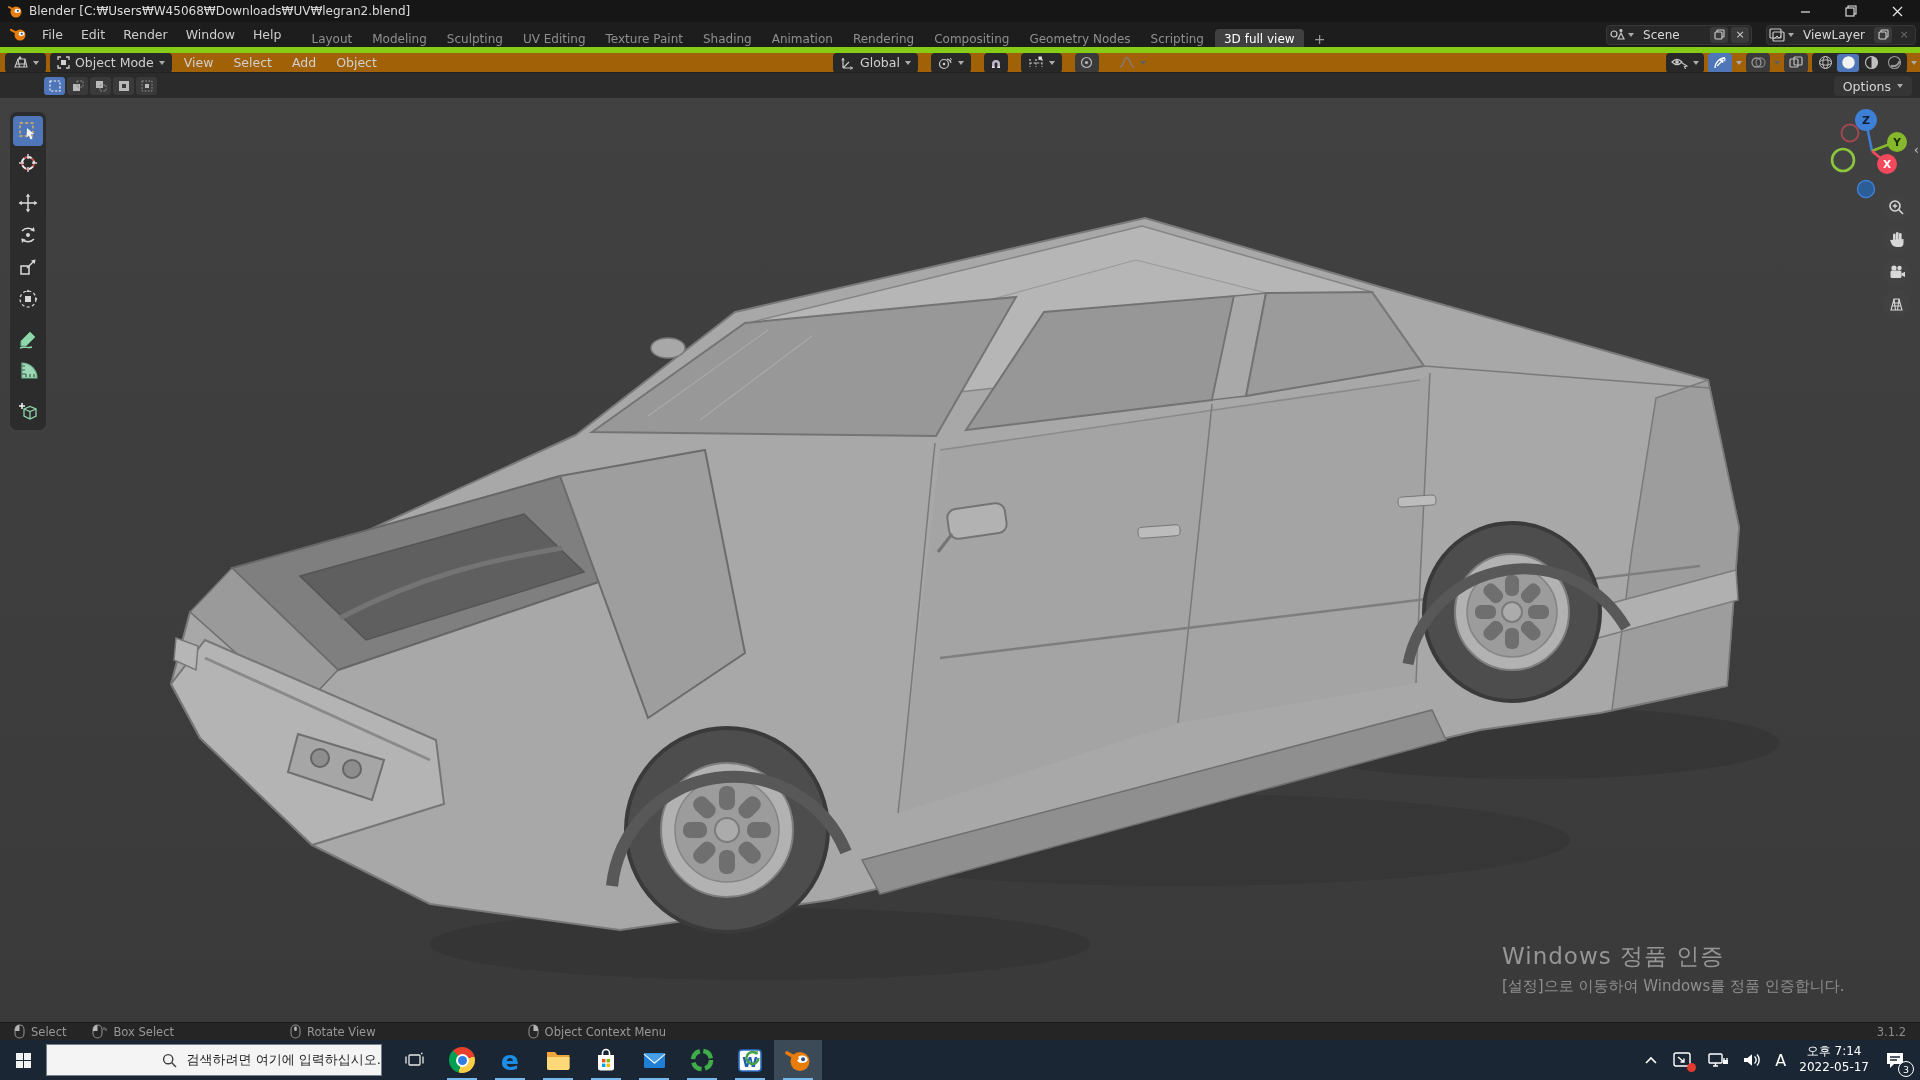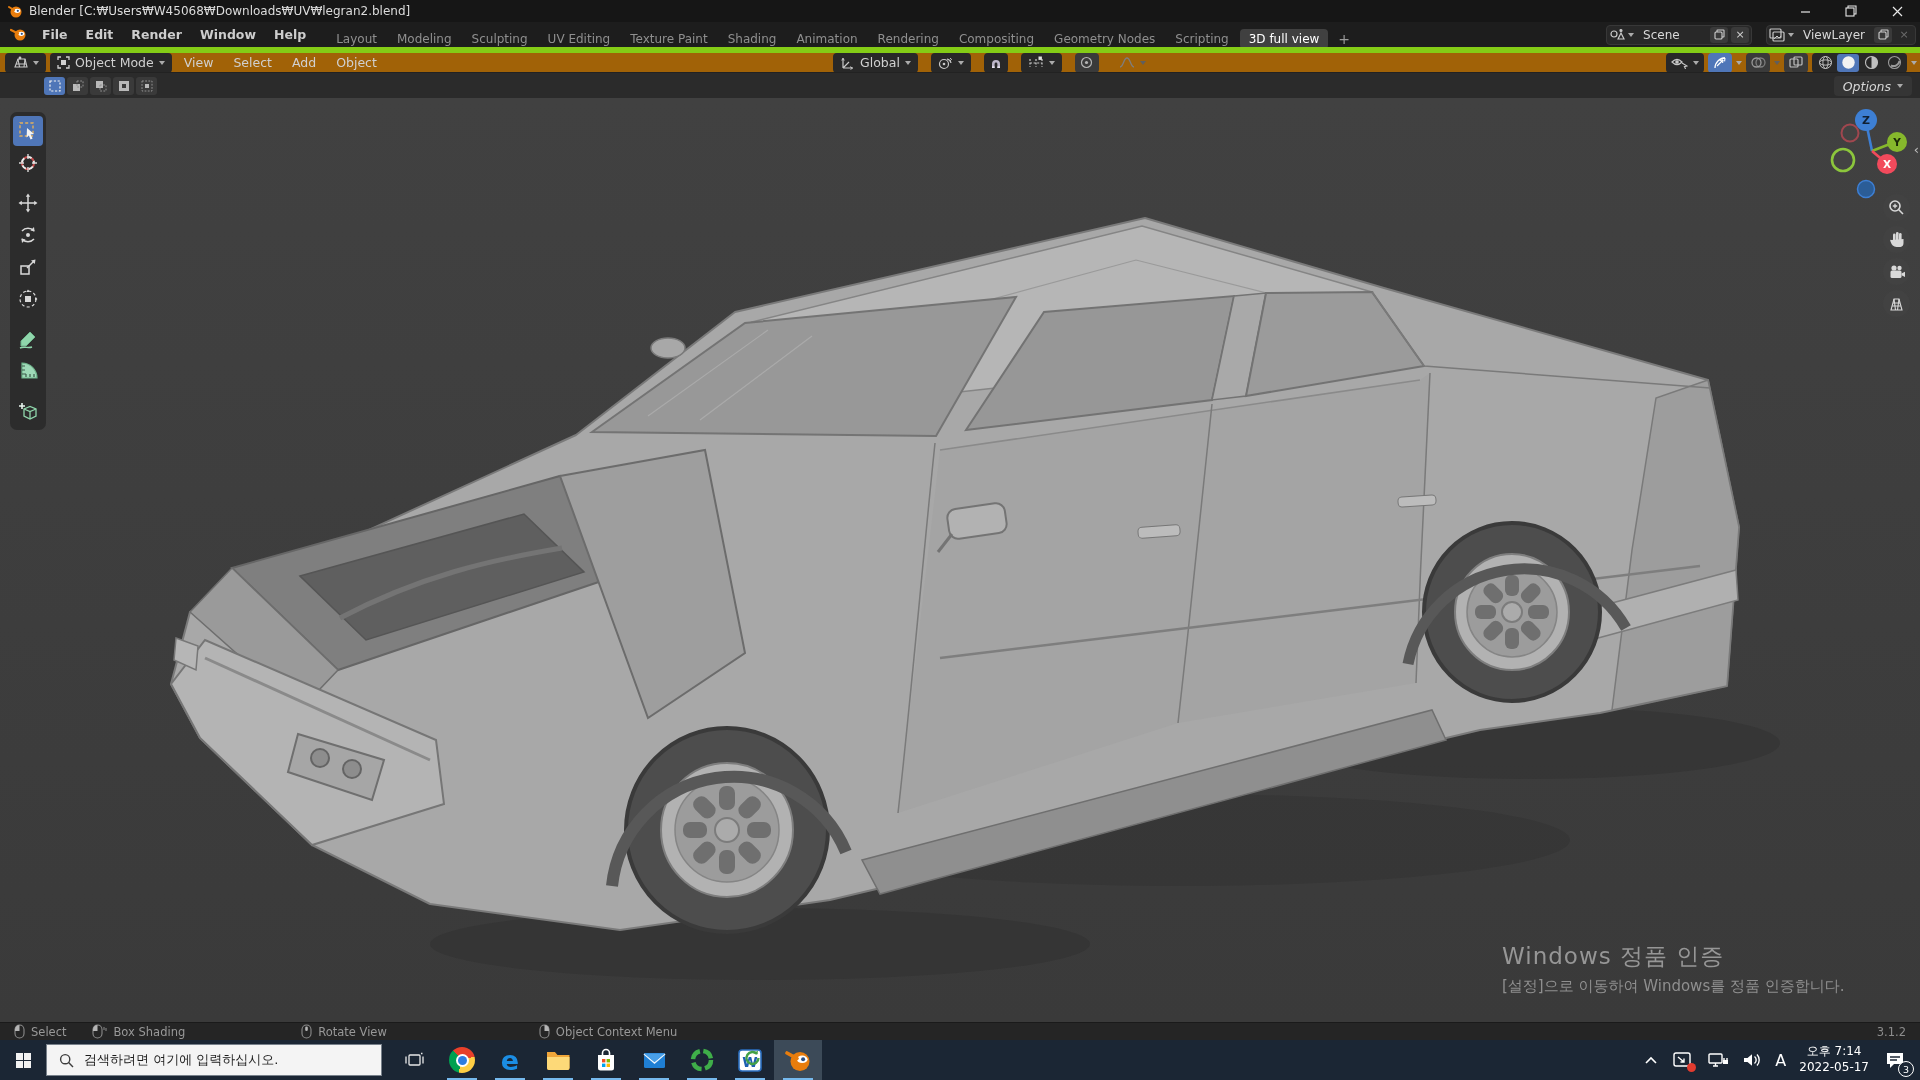--- a/index.html
+++ b/index.html
@@ -9,21 +9,21 @@
 
   
   .titlebar { top:0; height:22px; background:#161616; display:flex; align-items:center; color:#dcdcdc; font-size:12px; }
   .titlebar .app-logo { margin:0 7px 0 8px; }
   .win-btns { margin-left:auto; display:flex; height:100%; }
   .win-btn { width:46px; height:100%; display:flex; align-items:center; justify-content:center; color:#eee; }
 
   
   .topbar { top:22px; height:25px; background:#1d1d1d; display:flex; align-items:center; font-size:12.5px; color:#cdcdcd; }
   .topbar .app-logo { margin:0 6px 0 10px; }
-  .menu-item { padding:2px 9px; border-radius:3px;font-weight:bold; }
+  .menu-item { padding:2px 9px; border-radius:3px; }
   .tabs { display:flex; align-items:center; margin-left:12px; color:#8f8f8f; font-size:12px; gap:2px;margin-top:9px; }
   .tab { padding:3px 9px; border-radius:4px; white-space:nowrap; }
   .tab.active { background:#404040; color:#ffffff; }
   .tab-add { padding:0 8px; color:#9a9a9a; font-size:14px; }
   .id-blocks { margin-left:auto; display:flex; gap:14px; margin-right:4px; }
   .bpill { background:#282828; border:1px solid #383838; border-radius:4px; height:20px; display:flex; align-items:center; padding:0 2px; gap:3px; font-size:12px; color:#d8d8d8; }
   .bpill .txt { padding:0 6px; min-width:70px; }
   .seg-btn { background:#3a3a3a; border-radius:3px; height:16px; min-width:18px; display:flex; align-items:center; justify-content:center; color:#cfcfcf; font-size:11px; }
   .seg-btn.dim { color:#6c6c6c; background:transparent; }
 
@@ -37,21 +37,21 @@
   .vph-right { position:absolute; right:3px; top:0; height:100%; display:flex; align-items:center; gap:4px; }
   .hdr-menu { padding:2px 8px; border-radius:3px; }
   .pillbtn { background:#282828; border-radius:4px; height:20px; display:flex; align-items:center; gap:5px; padding:0 7px; }
   .tglbtn { background:#282828; border-radius:4px; height:20px; min-width:24px; display:flex; align-items:center; justify-content:center; }
   .tglbtn.on { background:#4f76b8; }
   .shading-seg { display:flex; background:#282828; border-radius:4px; height:20px; align-items:center; padding:0 2px; gap:1px; }
   .shade-btn { width:22px; height:18px; border-radius:3px; display:flex; align-items:center; justify-content:center; }
   .shade-btn.on { background:#4f76b8; }
 
   
-  .toolrow { top:72px; height:26px; background:#2b2b2b; border-top:1px solid #222;font-style:italic; }
+  .toolrow { top:72px; height:26px; background:#2b2b2b; border-top:1px solid #222; }
   .selmodes { position:absolute; left:44px; top:4px; display:flex; gap:2px; }
   .mode-btn { width:21px; height:18px; background:#3a3a3a; border-radius:3px; display:flex; align-items:center; justify-content:center; }
   .mode-btn.on { background:#4f76b8; }
   .options-btn { position:absolute; right:8px; top:3px; height:20px; background:#353535; border-radius:4px; display:flex; align-items:center; gap:6px; padding:0 9px; font-size:12.5px; color:#d6d6d6; }
 
   
   .viewport { top:98px; height:924px; background:linear-gradient(#414141,#3a3a3a); overflow:hidden; }
   .car-svg { position:absolute; left:0; top:0; }
 
   .lefttools { position:absolute; left:10px; top:14px; width:36px; background:rgba(42,42,42,.92); border-radius:7px; padding:4px 3px; display:flex; flex-direction:column; gap:2px; }
@@ -70,21 +70,21 @@
 
   
   .statusbar { top:1022px; height:18px; background:#252525; border-top:1px solid #1a1a1a; display:flex; align-items:center; font-size:11.5px; color:#989898; }
   .hint { display:flex; align-items:center; gap:6px; }
   .h0 { margin-left:14px; } .h1 { margin-left:26px; } .h2 { margin-left:116px; } .h3 { margin-left:152px;justify-content:flex-end; }
   .version { margin-left:auto; margin-right:14px; color:#8c8c8c; }
 
   
   .taskbar { top:1040px; height:40px; background:#1b2634; display:flex; align-items:center; }
   .start-btn { width:46px; height:40px; display:flex; align-items:center; justify-content:center; }
-  .searchbox { width:336px; height:32px; background:#f4f4f4; border:1px solid #77808a; display:flex; align-items:center; gap:10px; padding-left:12px; color:#1c1c1c; font-size:13px; white-space:nowrap; overflow:hidden; }
+  .searchbox { width:336px; height:32px; background:#f4f4f4; border:1px solid #77808a; display:flex; align-items:center; gap:10px; padding-left:12px; color:#1c1c1c; font-size:13px; white-space:nowrap; overflow:hidden;justify-content:flex-end; }
   .tb-cell { width:48px; height:40px; display:flex; align-items:center; justify-content:center; position:relative; }
   .tb-cell.running::after { content:""; position:absolute; bottom:0; left:9px; right:9px; height:2px; background:#76b9ed; }
   .tb-cell.active-cell { background:#3c4a58; }
   .chrome-ball { width:26px; height:26px; border-radius:50%; background:conic-gradient(from -45deg,#e8402a 0 120deg,#ffce44 120deg 240deg,#00a050 240deg 360deg); display:flex; align-items:center; justify-content:center; }
   .chrome-white { width:13px; height:13px; border-radius:50%; background:#fff; display:flex; align-items:center; justify-content:center; }
   .chrome-blue { width:9px; height:9px; border-radius:50%; background:#2f7de1; }
   .edge-e { font-size:27px; font-weight:bold; color:#1b8de4; line-height:1; }
   .tray { margin-left:auto; display:flex; align-items:center; gap:13px; padding-right:12px; color:#fff; }
   .ime-a { font-size:16px; color:#fff; }
   .clock { text-align:center; font-size:12px; line-height:1.3; color:#fff; }
@@ -568,21 +568,21 @@
         <path d="M5.5,1 A4.5,4.5 0 0 0 1,5.5 V7 H5.5 Z" fill="#b5b5b5"></path>
       </svg>
     <span>Select</span>
   </div>
   <div class="hint h1">
     <svg width="15" height="15" viewBox="0 0 15 15">
         <rect x="1" y="1" width="9" height="13" rx="4.5" fill="none" stroke="#8c8c8c" stroke-width="1.1"></rect>
         <path d="M5.5,1 A4.5,4.5 0 0 0 1,5.5 V7 H5.5 Z" fill="#b5b5b5"></path>
         <path d="M12,3 V6 M14,4 V7" stroke="#8c8c8c" stroke-width="1"></path>
       </svg>
-    <span>Box Shading</span>
+    <span>Box Select</span>
   </div>
   <div class="hint h2">
     <svg width="11" height="15" viewBox="0 0 11 15">
         <rect x="1" y="1" width="9" height="13" rx="4.5" fill="none" stroke="#8c8c8c" stroke-width="1.1"></rect>
         <rect x="4.2" y="2.5" width="2.6" height="4.5" rx="1.3" fill="#b5b5b5"></rect>
       </svg>
     <span>Rotate View</span>
   </div>
   <div class="hint h3">
     <svg width="11" height="15" viewBox="0 0 11 15">

